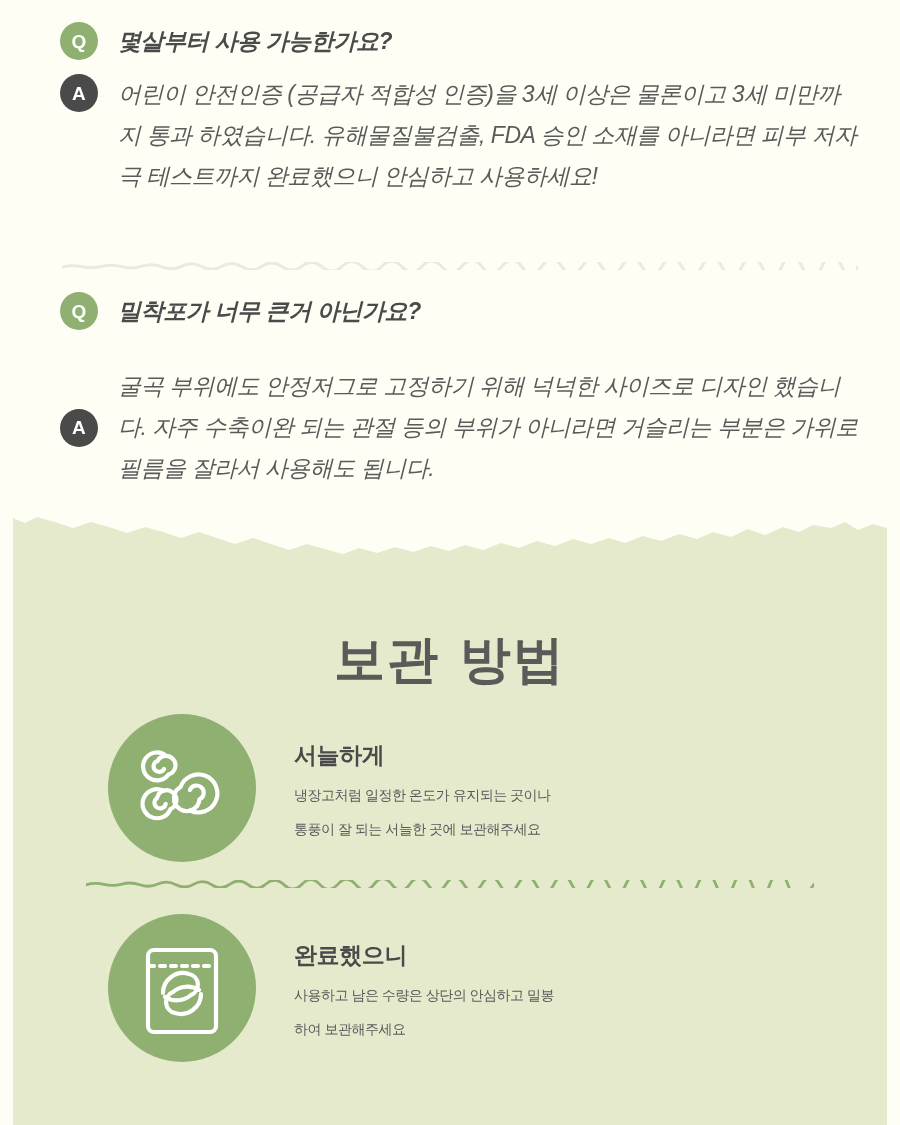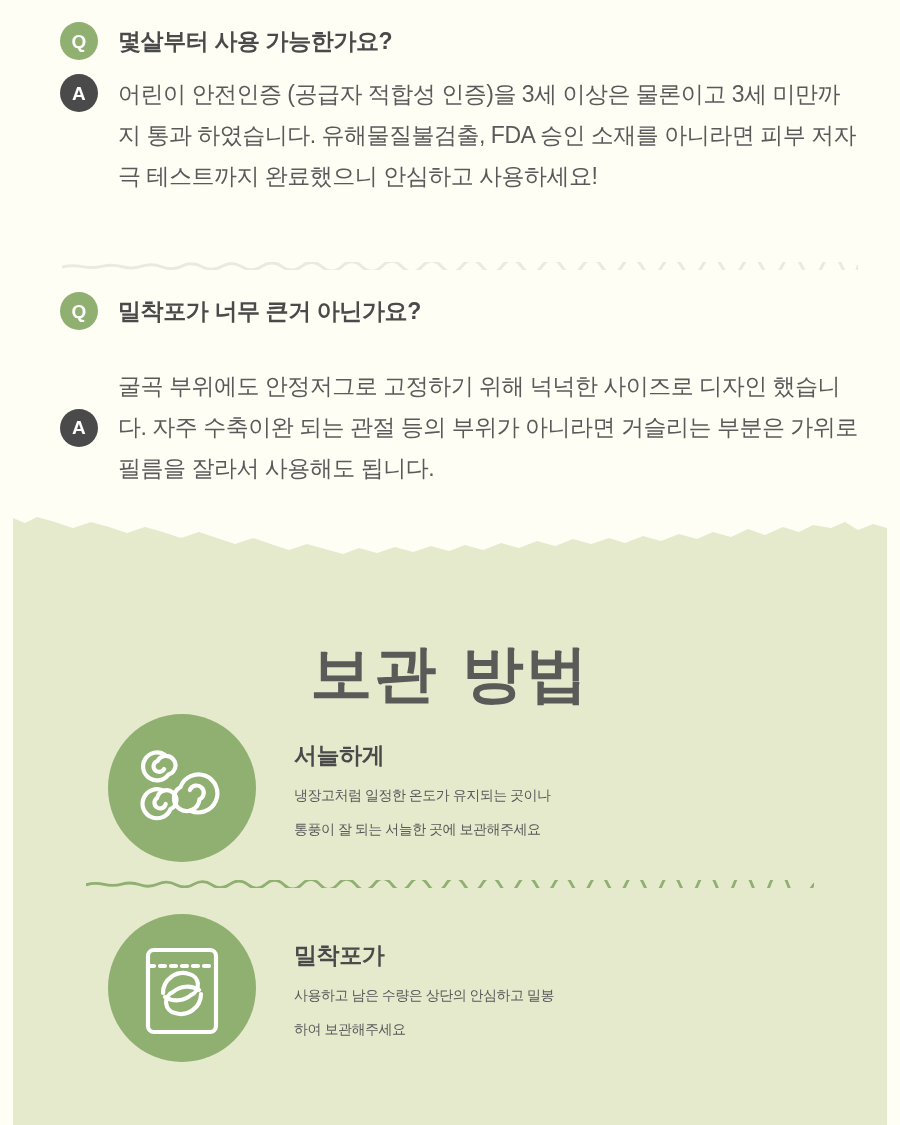--- a/index.html
+++ b/index.html
@@ -54,20 +54,21 @@
     letter-spacing: 0.2px;
     line-height: 1;
     user-select: none;
   }
   .badge.q { background: #8FB070; }
   .badge.a { background: #4A4A4A; }
 
   .qa-text {
     margin-left: 20px;
     color: #4A4A4A;
+    font-style: italic;
   }
 
   .q-text {
     font-size: 23px;
     font-weight: bold;
     line-height: 38px;
     letter-spacing: -0.4px;
     white-space: nowrap;
   }
 
@@ -116,21 +117,21 @@
     height: 46px;
     pointer-events: none;
   }
 
   .storage-title {
     position: absolute;
     left: 0;
     top: 78px;
     width: 874px;
     text-align: center;
-    font-size: 62px;
+    font-size: 51px;
     font-weight: bold;
     color: #5A5A58;
     letter-spacing: 2px;
     line-height: 1;
     font-family: "DejaVu Sans", "Liberation Sans", sans-serif;
   }
 
   .storage-item {
     position: absolute;
     display: flex;
@@ -260,21 +261,21 @@
                  v-70 a6,6 0 0 1 6,-6 z"></path>
 
         <line x1="17" y1="30" x2="83" y2="30" stroke-dasharray="5 6"></line>
 
         <path d="M31,57 a20,20 0 0 1 26,-19 a11,11 0 0 1 2,21 a22,22 0 0 1 -26,2"></path>
 
         <path d="M69,58 a20,20 0 0 1 -26,19 a11,11 0 0 1 -2,-21 a22,22 0 0 1 26,-2"></path>
       </svg>
     </div>
     <div class="item-copy">
-      <div class="item-title">밀착포가</div>
+      <div class="item-title">완료했으니</div>
       <div class="item-desc">사용하고 남은 수량은 상단의 안심하고 밀봉
 하여 보관해주세요</div>
     </div>
   </div>
 </section>
 
 <svg class="torn-edge" viewBox="0 0 874 46" preserveAspectRatio="none">
   <path d="M0,0 H874 V20 L860,16 L845,22 L832,14 L818,20 L800,17 L786,24 L770,19
            L752,27 L735,21 L718,29 L700,24 L684,31 L666,26 L648,33 L630,28 L612,35
            L596,30 L578,36 L560,31 L542,38 L524,33 L506,40 L488,35 L470,42 L452,37

